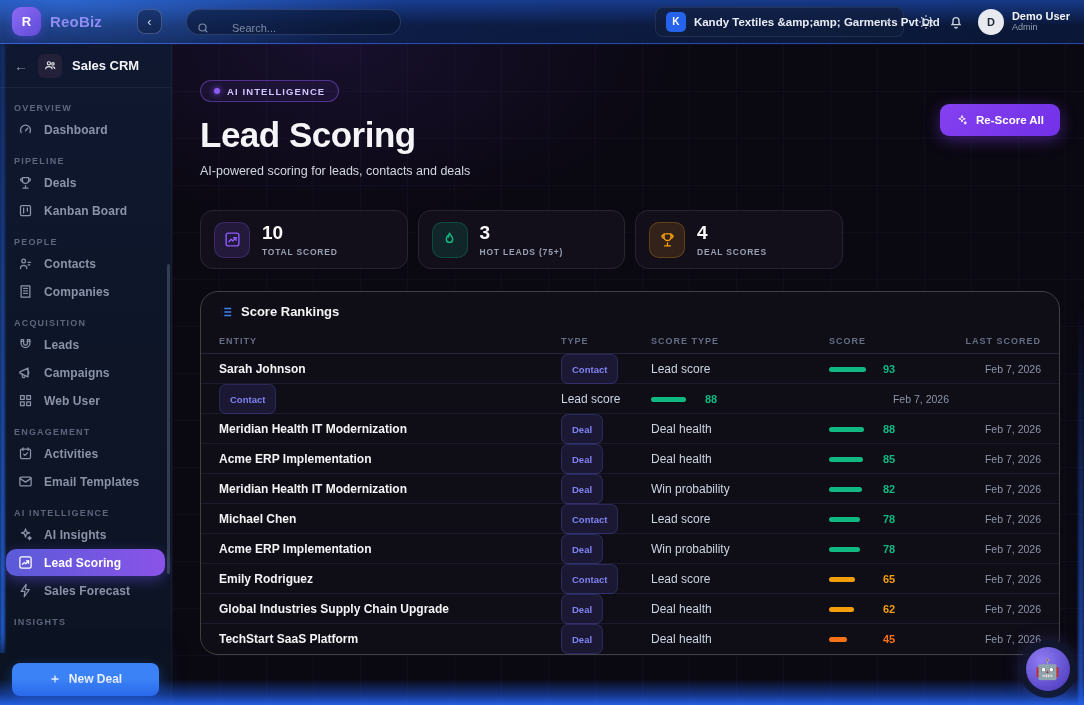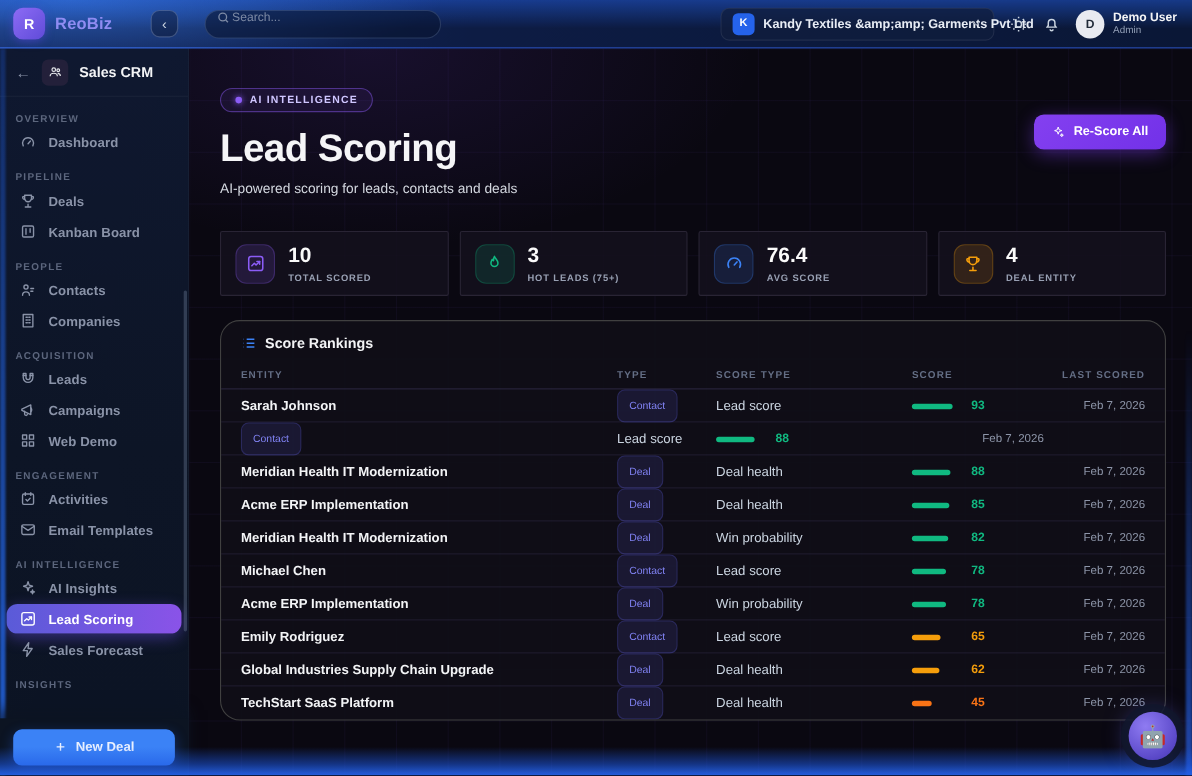--- a/index.html
+++ b/index.html
@@ -17,21 +17,21 @@
   .topbar-left { width:172px; flex:0 0 172px; display:flex; align-items:center; padding:0 10px 0 12px; }
   .logo-tile { width:29px; height:29px; border-radius:9px; background:linear-gradient(135deg,#8d6bf5,#5f4bd8);
     color:#fff; font-weight:bold; font-size:13px; display:flex; align-items:center; justify-content:center;
     box-shadow:0 2px 8px rgba(90,70,220,0.5); }
   .logo-text { margin-left:9px; font-size:15px; font-weight:bold; color:#8f8cf2; letter-spacing:0.2px; flex:1; }
   .collapse-btn { width:25px; height:25px; border-radius:8px; border:1px solid rgba(150,170,210,0.35);
     background:rgba(10,20,45,0.45); color:#cbd5e1; font-size:13px; line-height:1; cursor:pointer;
     display:flex; align-items:center; justify-content:center; }
   .search-wrap { margin-left:14px; width:215px; height:26px; border-radius:13px;
     background:rgba(9,20,48,0.6); border:1px solid rgba(120,145,190,0.28);
-    display:flex; align-items:flex-start; padding:0 10px; gap:2px; }
+    display:flex; align-items:flex-end; padding:0 10px; gap:23px; }
   .search-wrap svg { width:12px; height:12px; stroke:#7d8aa5; }
   .search-wrap input { flex:1; background:transparent; border:none; outline:none; color:#cdd6e5;
     font-size:11px; font-family:"Liberation Sans", sans-serif; }
   .search-wrap input::placeholder { color:#7d8aa5; }
   .topbar-spacer { flex:1; }
   .topbar-right { display:flex; align-items:center; gap:14px; padding-right:14px; }
   .company-pill { display:flex; align-items:center; gap:8px; height:30px; padding:0 10px;
     background:rgba(16,30,62,0.75); border:1px solid rgba(255,255,255,0.08); border-radius:8px; cursor:pointer; }
   .company-avatar { width:20px; height:20px; border-radius:5px; background:#2563eb; color:#fff;
     font-size:10px; font-weight:bold; display:flex; align-items:center; justify-content:center; }
@@ -102,21 +102,21 @@
   .page-title { margin-top:13px; font-size:35px; font-weight:800; letter-spacing:-0.5px; color:#f5f5f7; }
   .page-subtitle { margin-top:9px; font-size:12.5px; color:#d3d7df; }
   .rescore-btn { position:absolute; right:0; top:24px; height:32px; padding:0 16px; border:none;
     border-radius:9px; background:linear-gradient(135deg,#8440f0,#7231e8); color:#fff; font-size:11.5px;
     font-weight:bold; cursor:pointer; display:flex; align-items:center; gap:8px;
     font-family:"Liberation Sans", sans-serif; box-shadow:0 4px 16px rgba(124,58,237,0.45); }
   .rescore-btn svg { width:12px; height:12px; stroke:#fff; }
 
   
   .stats-row { margin-top:32px; display:grid; grid-template-columns:repeat(4,1fr); gap:10px; }
-  .stat-card { height:59px; border-radius:2px; background:rgba(20,17,29,0.85);
+  .stat-card { height:59px; border-radius:13px; background:rgba(20,17,29,0.85);
     border:1px solid #292434; display:flex; align-items:center; gap:12px; padding:0 13px; }
   .stat-icon { width:36px; height:36px; border-radius:10px; display:flex; align-items:center;
     justify-content:center; flex:0 0 36px; }
   .stat-icon svg { width:17px; height:17px; }
   .stat-value { font-size:19px; font-weight:800; color:#fafafa; line-height:1.2; }
   .stat-label { font-size:8.5px; font-weight:bold; letter-spacing:0.8px; color:#98a0b3; margin-top:2px; }
 
   
   .table-card { margin-top:22px; border-radius:18px; background:rgba(16,14,23,0.9);
     border:1px solid #404040; overflow:hidden; }
@@ -126,21 +126,21 @@
   .tgrid { display:grid; grid-template-columns:342px 90px 178px 120px 1fr; align-items:center;
     padding:0 18px; }
   .thead { height:26px; border-bottom:1px solid rgba(99,91,150,0.28); }
   .th { font-size:9px; font-weight:bold; letter-spacing:1px; color:#646e85; text-transform:uppercase; }
   .th.right { text-align:right; }
   .trow { height:30px; border-bottom:1px solid rgba(99,91,150,0.16); }
   .trow:last-child { border-bottom:none; }
   .td-entity { font-size:12px; font-weight:bold; color:#f3f4f6; white-space:nowrap; overflow:hidden; }
   .badge { display:inline-flex; align-items:center; height:30px; padding:0 10px; border-radius:7px;
     background:rgba(99,102,241,0.13); border:1px solid rgba(99,102,241,0.22);
-    font-size:9.5px; font-weight:normal; color:#8183f4; }
+    font-size:9.5px; font-weight:bold; color:#8183f4; }
   .td-scoretype { font-size:12px; color:#cbd5e1; }
   .td-score { display:flex; align-items:center; gap:10px; }
   .bar-track { width:44px; display:flex; }
   .bar { height:5px; border-radius:3px; }
   .score-num { font-size:11px; font-weight:bold; }
   .td-date { font-size:10.5px; color:#8d95a8; text-align:right; }
 
   
   .bottom-glow { position:absolute; left:0; right:0; bottom:0; height:26px; z-index:6; pointer-events:none;
     background:linear-gradient(180deg, rgba(29,78,216,0) 0%, rgba(29,88,226,0.55) 60%, rgba(37,99,235,0.95) 100%); }
@@ -277,21 +277,21 @@
             </svg>
             <span class="lbl">Campaigns</span>
           </div>
           <div class="nav-item">
             <svg viewBox="0 0 24 24" fill="none" stroke="currentColor" stroke-width="2" stroke-linecap="round" stroke-linejoin="round">
               <rect x="4" y="4" width="6" height="6"></rect>
               <rect x="14" y="4" width="6" height="6"></rect>
               <rect x="4" y="14" width="6" height="6"></rect>
               <rect x="14" y="14" width="6" height="6"></rect>
             </svg>
-            <span class="lbl">Web Demo</span>
+            <span class="lbl">Web User</span>
           </div>
           <div class="nav-section">ENGAGEMENT</div>
           <div class="nav-item">
             <svg viewBox="0 0 24 24" fill="none" stroke="currentColor" stroke-width="2" stroke-linecap="round" stroke-linejoin="round">
               <rect x="4" y="5" width="16" height="15" rx="2"></rect>
               <path d="M8 3v4M16 3v4M9 13l2 2 4-4"></path>
             </svg>
             <span class="lbl">Activities</span>
           </div>
           <div class="nav-item">
@@ -373,42 +373,30 @@
                 <svg viewBox="0 0 24 24" fill="none" stroke="currentColor" stroke-width="2" stroke-linecap="round" stroke-linejoin="round">
                   <path d="M12 3c1.2 3.2 4.5 4.6 4.5 8.5a4.5 4.5 0 0 1-9 0c0-2.2 1-3.5 1.7-4.7.6 1.2 1.6 1.7 1.6 1.7C10.8 6 11 4.5 12 3z"></path>
                 </svg>
               </div>
      <div>
        <div class="stat-value">3</div>
        <div class="stat-label">HOT LEADS (75+)</div>
      </div>
             </div>
             <div class="stat-card">
-              <div class="stat-icon" style="background:rgba(59,130,246,0.14);border:1px solid rgba(59,130,246,0.25);color:#3b82f6">
-                <svg viewBox="0 0 24 24" fill="none" stroke="currentColor" stroke-width="2" stroke-linecap="round" stroke-linejoin="round">
-                  <path d="M12 14l3.5-4"></path>
-                  <path d="M5 17a8 8 0 1 1 14 0"></path>
-                </svg>
-              </div>
-     <div>
-       <div class="stat-value">76.4</div>
-       <div class="stat-label">AVG SCORE</div>
-     </div>
-            </div>
-            <div class="stat-card">
               <div class="stat-icon" style="background:rgba(245,158,11,0.14);border:1px solid rgba(245,158,11,0.25);color:#f59e0b">
                 <svg viewBox="0 0 24 24" fill="none" stroke="currentColor" stroke-width="2" stroke-linecap="round" stroke-linejoin="round">
                   <path d="M8 21h8M12 17v4"></path>
                   <path d="M7 4h10v4.5a5 5 0 0 1-10 0V4z"></path>
                   <path d="M7 6H4.5A2.8 2.8 0 0 0 7.5 10M17 6h2.5a2.8 2.8 0 0 1-3 4"></path>
                 </svg>
               </div>
      <div>
        <div class="stat-value">4</div>
-       <div class="stat-label">DEAL ENTITY</div>
+       <div class="stat-label">DEAL SCORES</div>
      </div>
             </div>
           </div>
 
         <section class="table-card">
           <div class="table-title-row">
             <svg viewBox="0 0 24 24" fill="none" stroke-width="2.4">
                 <path d="M9 6h12M9 12h12M9 18h12"></path>
                 <path d="M4 6h.5M4 12h.5M4 18h.5"></path>
               </svg>

